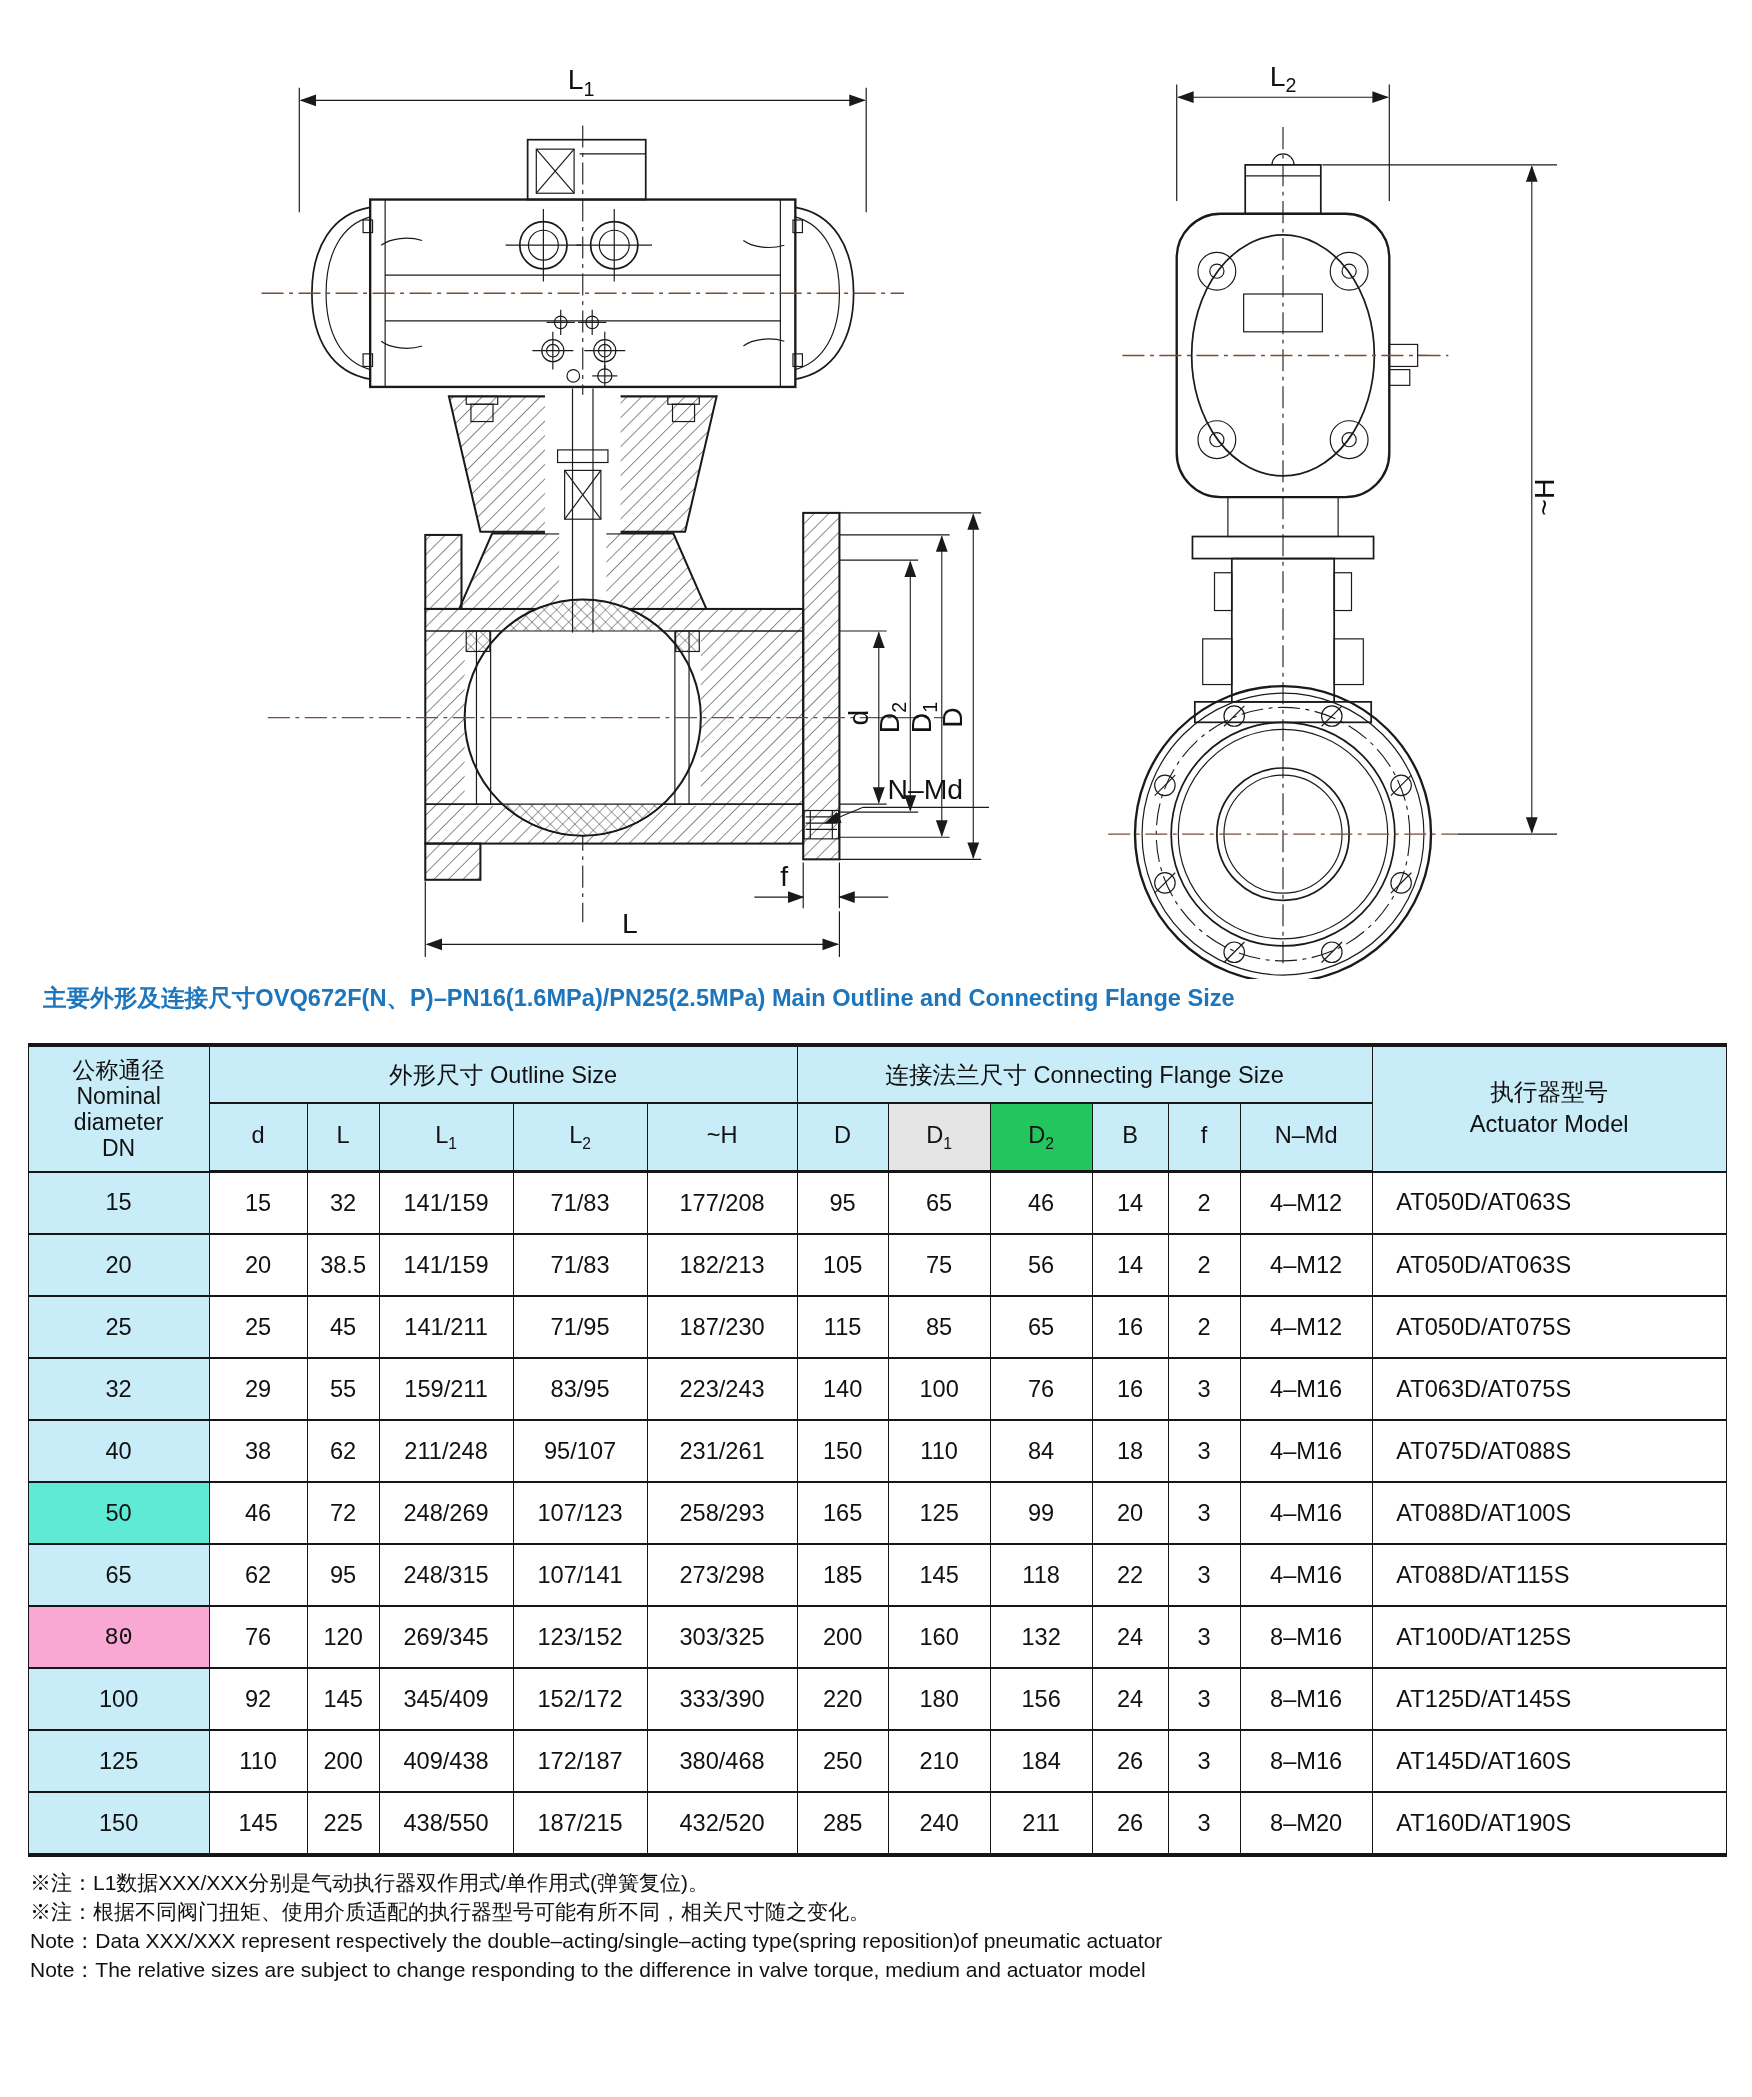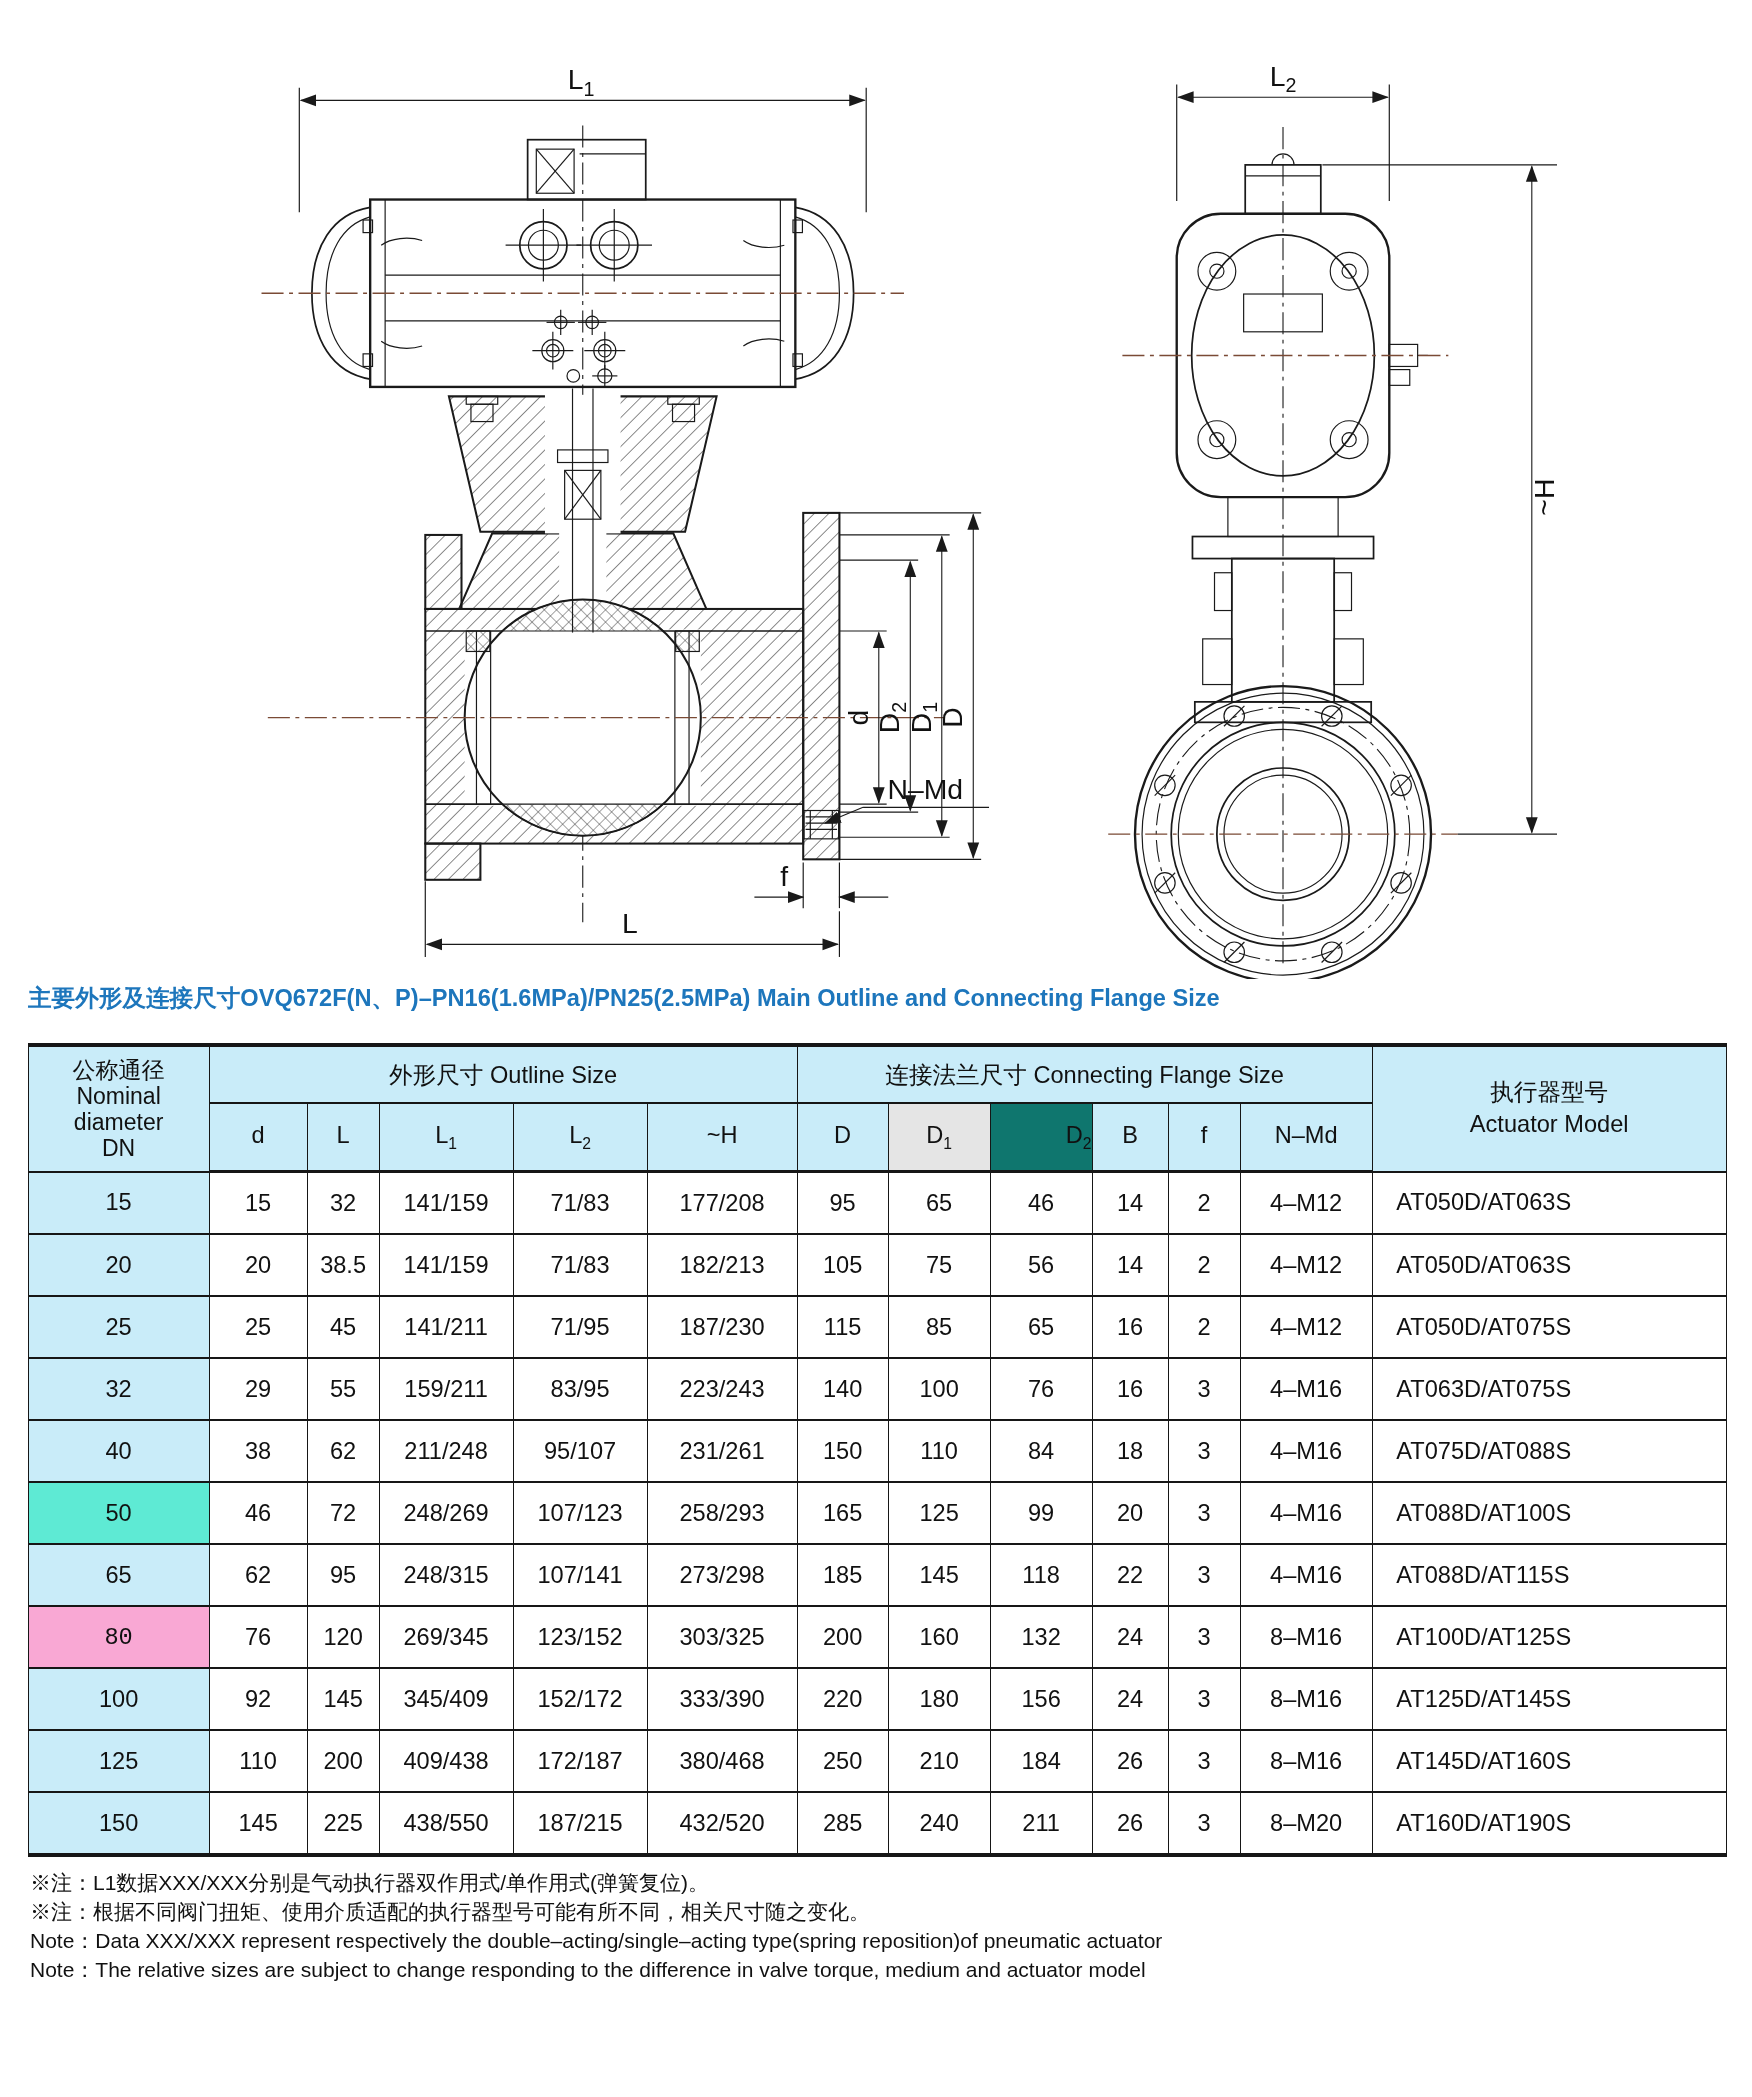--- a/index.html
+++ b/index.html
@@ -14,21 +14,21 @@
   .dim{fill:none;stroke:#1a1a1a;stroke-width:1.4;}
   .cl{fill:none;stroke:#7a4a35;stroke-width:1.8;stroke-dasharray:28 7 5 7;}
   .clb{fill:none;stroke:#1a1a1a;stroke-width:1.4;stroke-dasharray:28 7 5 7;}
   .hfill{fill:url(#h1);stroke:#1a1a1a;stroke-width:2.6;}
   .xfill{fill:url(#x1);stroke:#1a1a1a;stroke-width:1.5;}
   .wfill{fill:#ffffff;stroke:none;}
   .dlabel{font-family:"Liberation Sans",sans-serif;font-size:36px;fill:#111;}
   .subs{font-size:25px;}
 
   
-  .title{position:absolute;left:28px;top:982px;font-size:23.6px;font-weight:bold;
+  .title{position:absolute;left:43px;top:982px;font-size:23.6px;font-weight:bold;
          letter-spacing:0px;white-space:nowrap;}
 
   
   table.spec{position:absolute;left:27.6px;top:1027px;width:1699px;
              border-collapse:collapse;table-layout:fixed;
              border-top:4.7px solid #161616;border-bottom:4.7px solid #161616;margin-top:16px;}
   table.spec th,table.spec td{border:1.6px solid #161616;border-top-width:2.4px;border-bottom-width:2.4px;
              text-align:center;font-size:23.6px;font-weight:normal;color:#111;
              padding:0;overflow:hidden;}
   table.spec thead th{height:55px;}
@@ -345,21 +345,21 @@
         </th>
       </tr>
       <tr class="subhead">
         <th style="background: rgb(201, 236, 249);"><span>d</span><sub></sub></th>
         <th style="background: rgb(201, 236, 249);"><span>L</span><sub></sub></th>
         <th style="background: rgb(201, 236, 249);"><span>L</span><sub>1</sub></th>
         <th style="background: rgb(201, 236, 249);"><span>L</span><sub>2</sub></th>
         <th style="background: rgb(201, 236, 249);"><span>~H</span><sub></sub></th>
         <th style="background: rgb(201, 236, 249);"><span>D</span><sub></sub></th>
         <th style="background: #e5e5e5;"><span>D</span><sub>1</sub></th>
-        <th style="background: #0f766e; text-align: right;"><span>D</span><sub>2</sub></th>
+        <th style="background: #22c55e;"><span>D</span><sub>2</sub></th>
         <th style="background: rgb(201, 236, 249);"><span>B</span><sub></sub></th>
         <th style="background: rgb(201, 236, 249);"><span>f</span><sub></sub></th>
         <th style="background: rgb(201, 236, 249);"><span>N–Md</span><sub></sub></th>
       </tr>
     </thead>
     <tbody>
         <tr>
           <td class="dn" style="background: rgb(201, 236, 249);">15</td>
           <td>15</td>
           <td>32</td>

